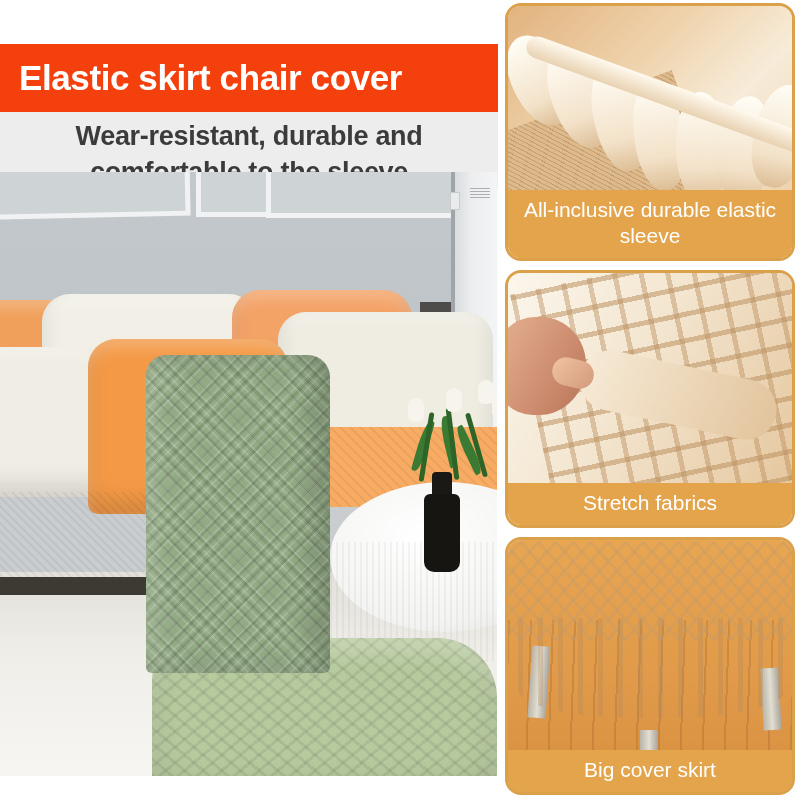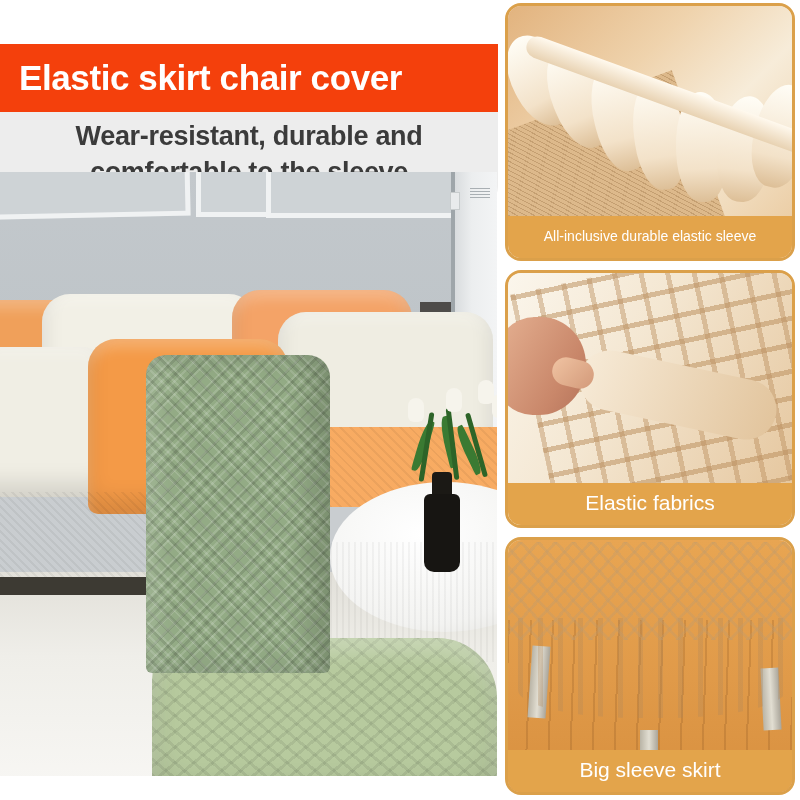--- a/index.html
+++ b/index.html
@@ -102,21 +102,21 @@
   
   .panel{position:absolute;left:505px;width:290px;height:258px;border:3px solid #dba04a;
       border-radius:16px;box-sizing:border-box;overflow:hidden;background:#f3e3cc;}
   .panel.p1{top:3px;}
   .panel.p2{top:270px;}
   .panel.p3{top:537px;}
   .panel-photo{position:absolute;left:0;top:0;width:100%;height:100%;}
   .caption{position:absolute;left:0;bottom:0;width:100%;background:#e3a44b;
       color:#ffffff;text-align:center;font-size:21px;line-height:26px;padding:7px 4px 9px;
       box-sizing:border-box;}
-  .caption.two-line{font-size:14px;}
+  .caption.two-line{font-size:21px;}
 
   
   .p1bg{position:absolute;inset:0;background:linear-gradient(135deg,#e2b37e 0%,#efd3ad 35%,#f7ecd9 60%,#e9c79a 100%);}
   .p1-mesh{position:absolute;left:-10px;top:95px;width:210px;height:175px;
       background:linear-gradient(150deg,#f0dcc2,#d9b député,#cfa876);
       background-image:repeating-linear-gradient(48deg, rgba(150,110,65,.35) 0 1px, transparent 1px 4px);
       background-color:#ddb98b;transform:rotate(-20deg);}
   .ruffle{position:absolute;border-radius:50% 50% 45% 45%;
       background:linear-gradient(180deg,#fffdf6,#f3e2c9 70%,#ddbf97);}
   .p1-seam{position:absolute;left:10px;top:78px;width:300px;height:22px;
@@ -230,29 +230,29 @@
   </div>
 
   <div class="panel p2">
     <div class="panel-photo">
       <div class="p2bg"></div>
       <div class="maze"></div>
       <div class="pinch"></div>
       <div class="hand"></div>
       <div class="thumb"></div>
     </div>
-    <div class="caption">Elastic fabrics</div>
+    <div class="caption">Stretch fabrics</div>
   </div>
 
   <div class="panel p3">
     <div class="panel-photo">
       <div class="p3bg"></div>
       <div class="wood"></div>
       <div class="t-leg a"></div>
       <div class="t-leg b"></div>
       <div class="t-leg c"></div>
       <div class="cloth-skirt"></div>
       <div class="cloth-top"></div>
     </div>
-    <div class="caption">Big sleeve skirt</div>
+    <div class="caption">Big cover skirt</div>
   </div>
 
 </div>
 
 </body></html>

